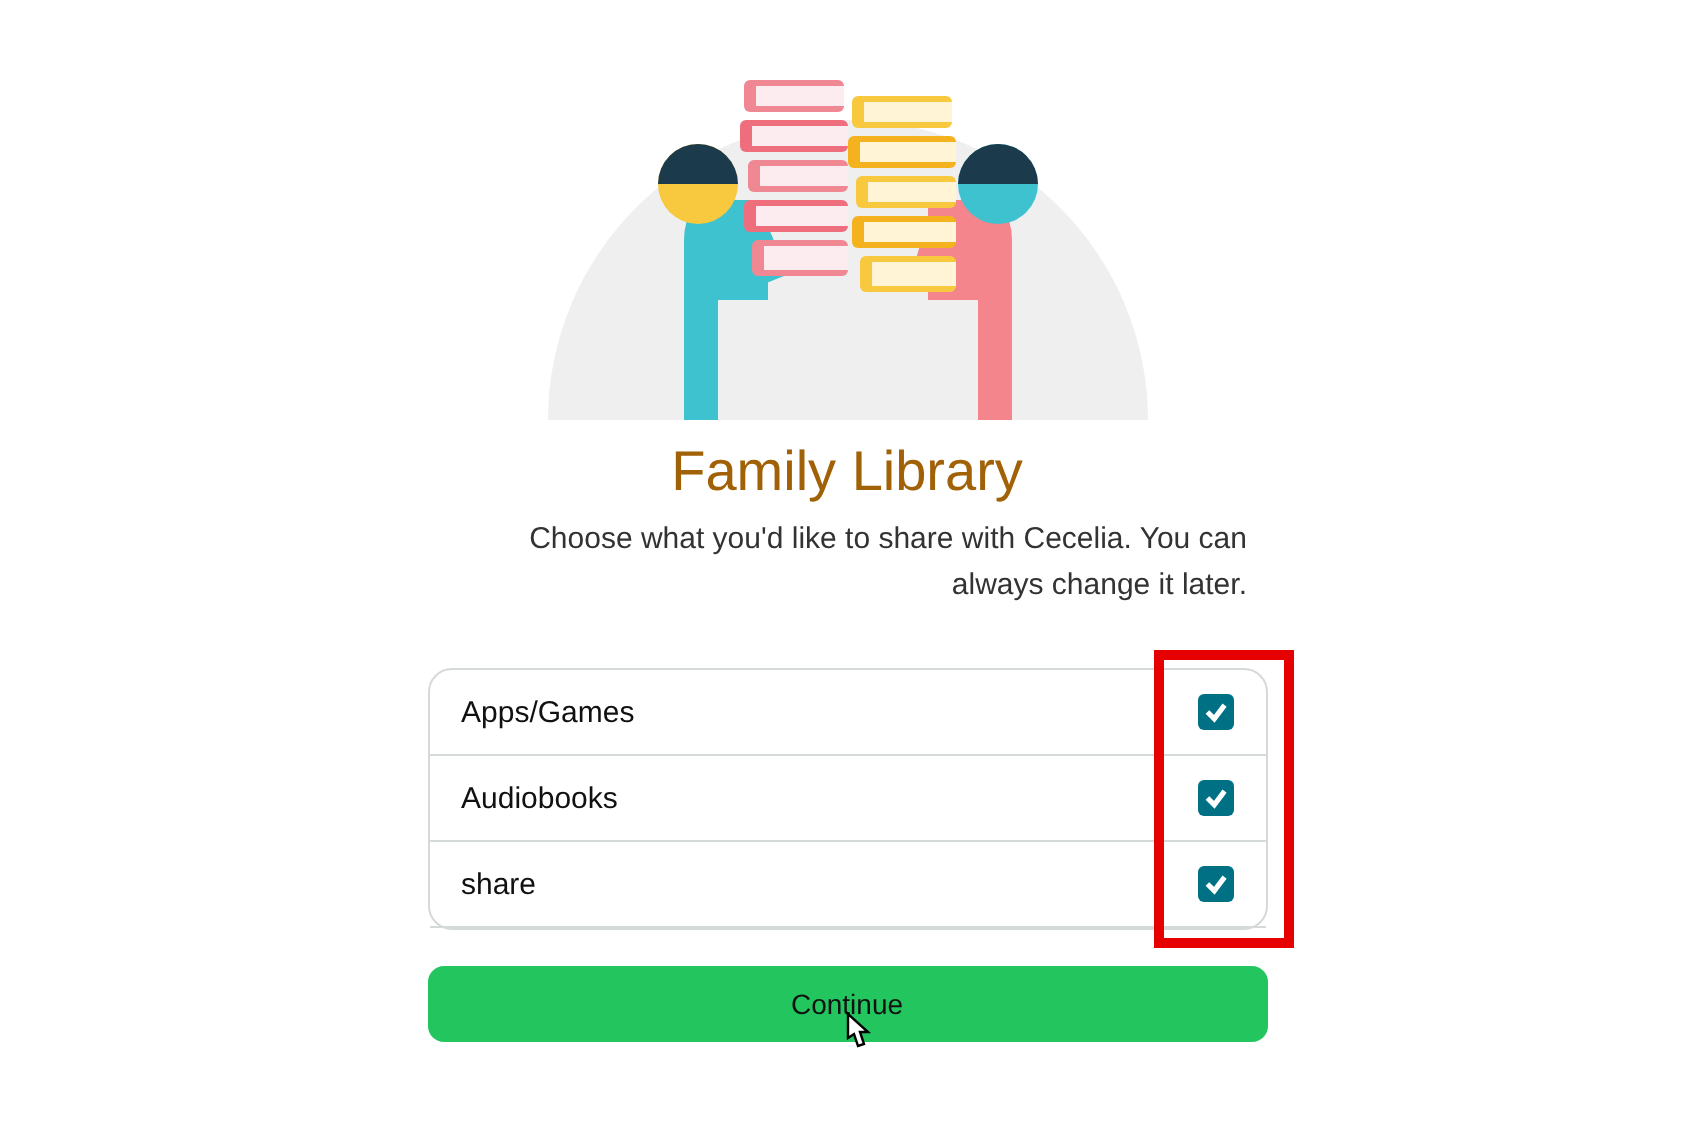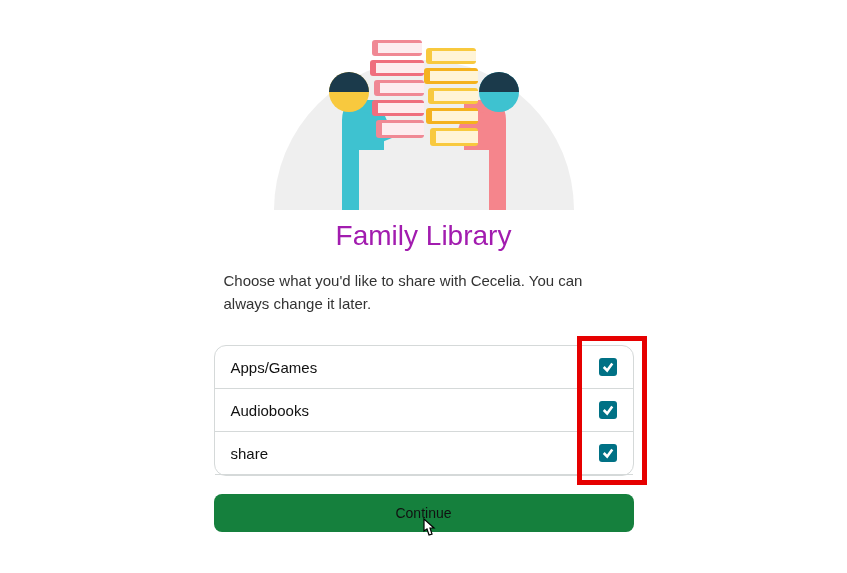--- a/index.html
+++ b/index.html
@@ -21,29 +21,29 @@
     }
     .illustration {
       width: 340px;
       height: 190px;
       position: relative;
       overflow: hidden;
     }
     .title {
       font-size: 28px;
       font-weight: 400;
-      color: #a21caf;
+      color: #a16207;
       margin-top: 10px;
-      margin-bottom: 18px;
+      margin-bottom: 7px;
       text-align: center;
     }
     .subtitle {
       font-size: 15px;
       color: #333;
-      text-align: left;
+      text-align: right;
       line-height: 1.5;
       margin-bottom: 30px;
       padding: 0 10px;
     }
     .options {
       width: 100%;
       border: 1px solid #d5d9d9;
       border-radius: 12px;
       position: relative;
     }
@@ -79,21 +79,21 @@
       right: -14px;
       top: -10px;
       width: 70px;
       height: calc(100% + 20px);
       border: 5px solid #e60000;
       pointer-events: none;
     }
     .continue-btn {
       margin-top: 18px;
       width: 100%;
-      background: #15803d;
+      background: #22c55e;
       border: none;
       border-radius: 8px;
       padding: 11px 0;
       font-size: 14px;
       color: #111;
       cursor: pointer;
       position: relative;
     }
     .cursor {
       position: absolute;

